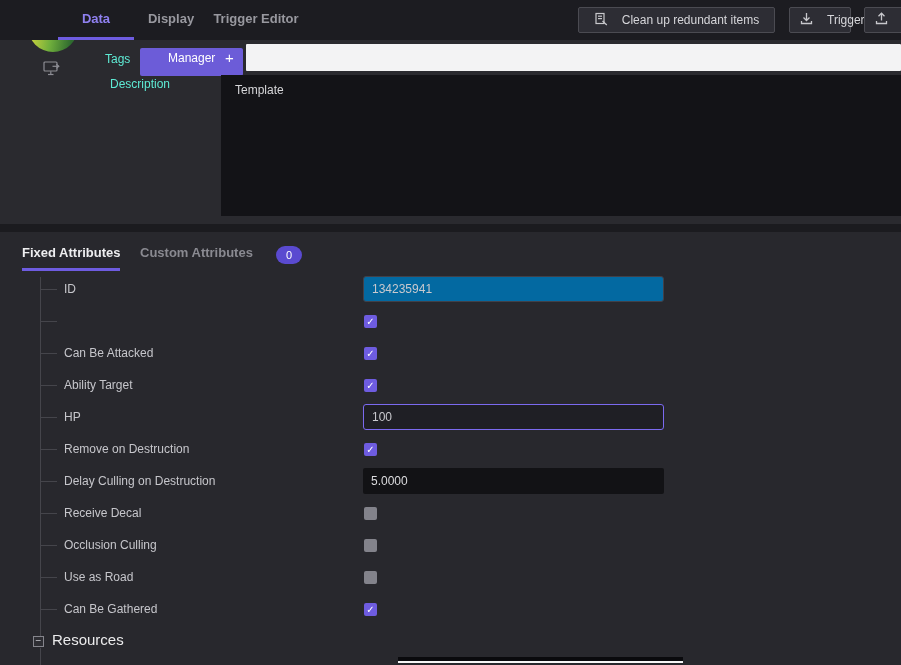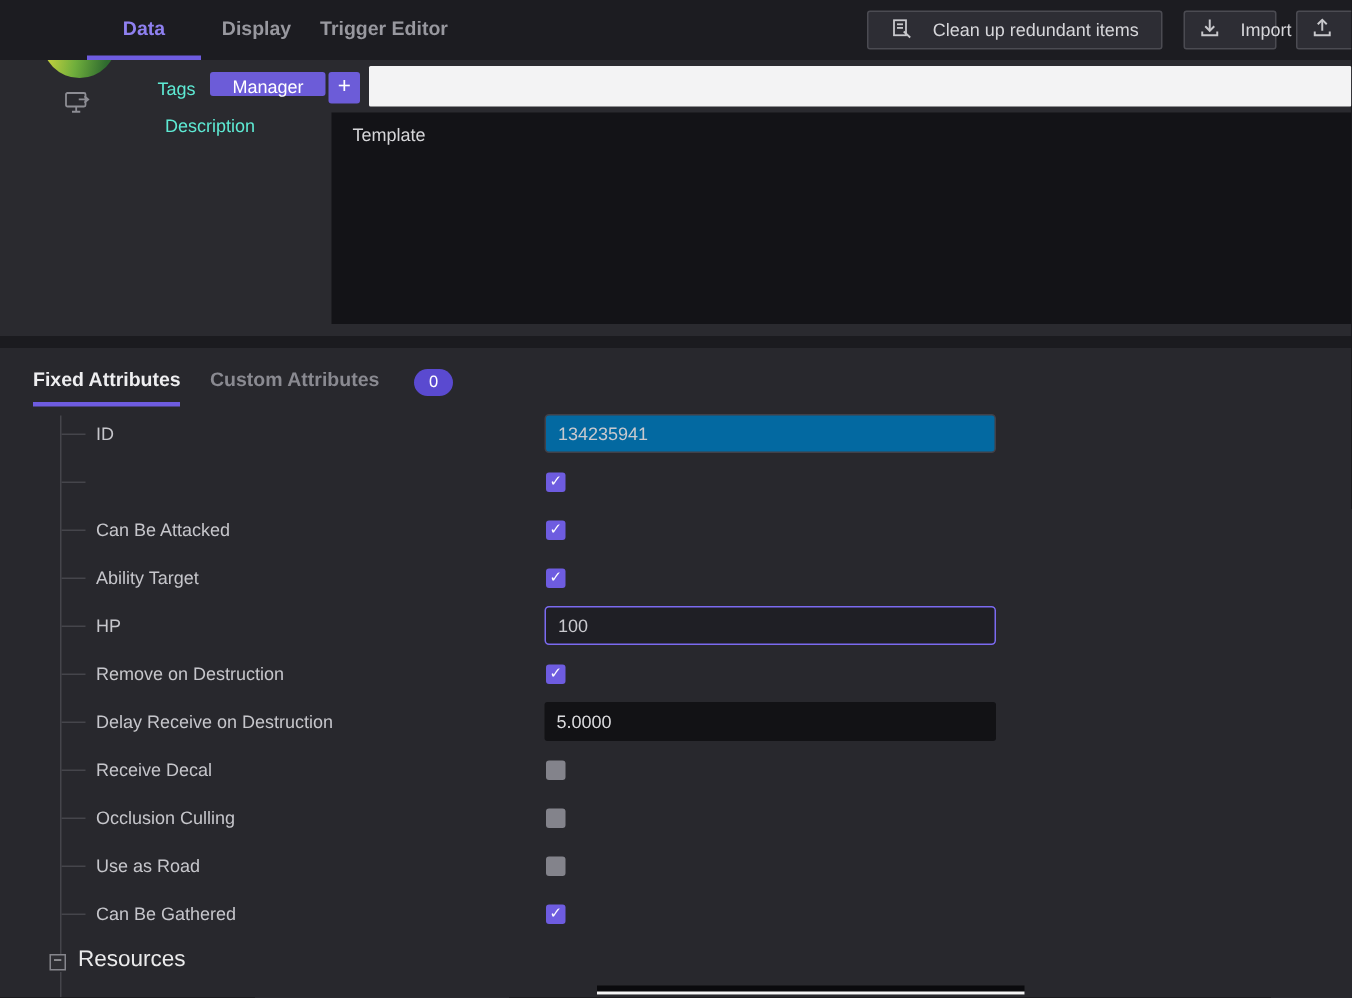--- a/index.html
+++ b/index.html
@@ -25,21 +25,21 @@
 
   
   .upper{position:absolute;left:0;top:40px;width:901px;height:184px;background:#2a2a2f;z-index:1}
   .band{position:absolute;left:0;top:224px;width:901px;height:8px;background:#1b1b1f;z-index:1}
   .logo{position:absolute;left:28px;top:2px;width:50px;height:50px;border-radius:50%;z-index:2;
         background:linear-gradient(100deg,#c9d23e 15%,#6fae3c 50%,#2f6b2f 85%)}
   .screen-icon{position:absolute;left:43px;top:60px;z-index:3}
   .meta-label{position:absolute;color:#5eead4;z-index:3}
   .tags-label{left:105px;top:52px}
   .desc-label{left:110px;top:77px}
-  .tag-chip{position:absolute;left:140px;top:48px;height:16px;line-height:20px;padding:0 15px;
+  .tag-chip{position:absolute;left:140px;top:48px;height:28px;line-height:20px;padding:0 28px;
         background:#6c5cd8;color:#fff;border-radius:2px;z-index:3;cursor:pointer}
   .add-tag{position:absolute;left:219px;top:48px;width:21px;height:21px;background:#6c5cd8;color:#fff;
         border-radius:2px;font-size:15px;line-height:20px;text-align:center;z-index:3;cursor:pointer}
   .name-strip{position:absolute;left:246px;top:44px;width:655px;height:27px;background:#f3f3f4;
         border:none;border-radius:1px;z-index:3;padding:0 8px;font:inherit;color:#222}
   .desc-area{position:absolute;left:221px;top:75px;width:680px;height:141px;background:#131317;
         border:none;color:#d6d6d9;padding:8px 14px;resize:none;font:inherit;font-size:12px;z-index:3}
 
   
   .panel{position:absolute;left:0;top:232px;width:901px;height:433px;background:#28282d;z-index:1}
@@ -93,21 +93,21 @@
     </div>
 
     <div class="hbtn hbtn-import">
       <span>
         <svg width="13" height="13" viewBox="0 0 13 13" fill="none" stroke="#c8c8cc" stroke-width="1.3">
           <path d="M6.5 1v7"></path>
           <path d="M3.5 5.5 6.5 8.5 9.5 5.5"></path>
           <path d="M1.5 9v2.5h10V9"></path>
         </svg>
       </span>
-      <span>Import</span>
+      <span>Trigger</span>
     </div>
 
     <div class="hbtn hbtn-export">
       <span>
         <svg width="13" height="13" viewBox="0 0 13 13" fill="none" stroke="#c8c8cc" stroke-width="1.3">
           <path d="M6.5 8.5V1.5"></path>
           <path d="M3.5 4.2 6.5 1.2 9.5 4.2"></path>
           <path d="M1.5 9v2.5h10V9"></path>
         </svg>
       </span>
@@ -176,21 +176,21 @@
   </div>
 
   <div class="row" style="top:433px">
     <span class="stub"></span>
     <span class="rlabel">Remove on Destruction</span>
     <span class="cb checked"></span>
   </div>
 
   <div class="row" style="top:465px">
     <span class="stub"></span>
-    <span class="rlabel">Delay Receive on Destruction</span>
+    <span class="rlabel">Delay Culling on Destruction</span>
     <input class="dinput" value="5.0000" style="">
   </div>
 
   <div class="row" style="top:497px">
     <span class="stub"></span>
     <span class="rlabel">Receive Decal</span>
     <span class="cb"></span>
   </div>
 
   <div class="row" style="top:529px">

